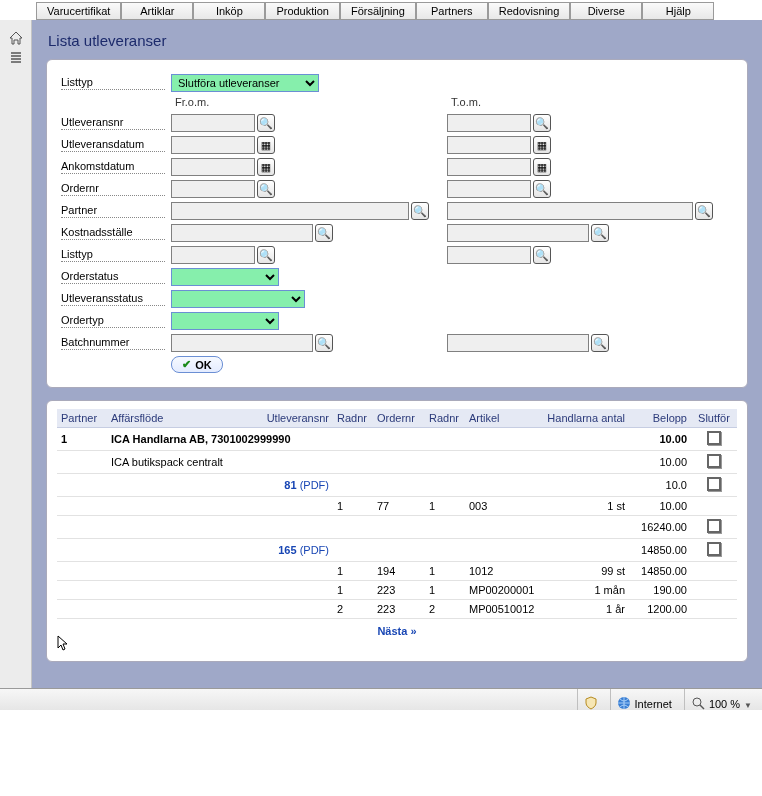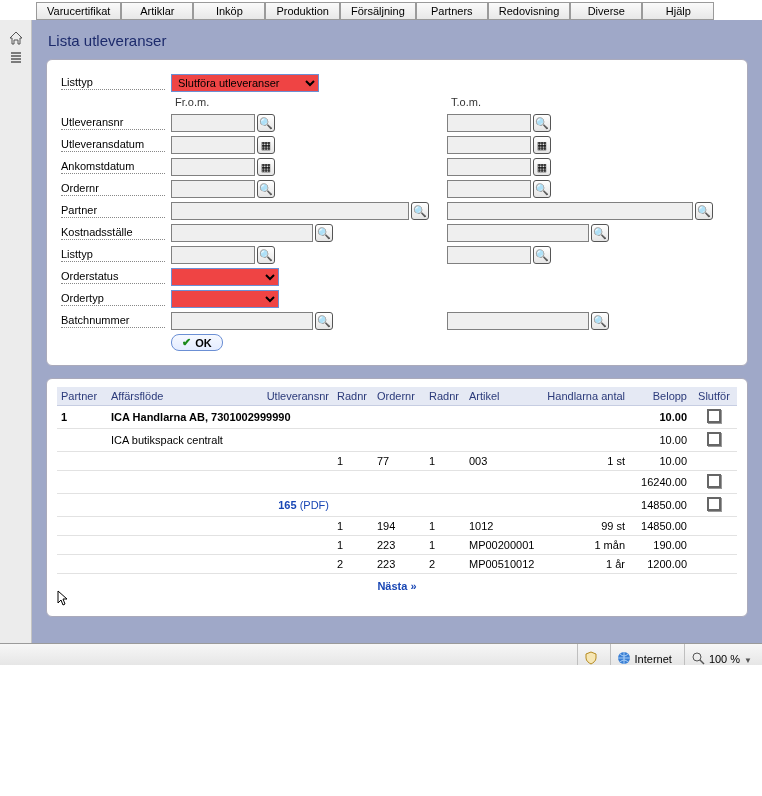--- a/index.html
+++ b/index.html
@@ -84,21 +84,21 @@
     margin-bottom: 2px;
   }
   input.txt, select.sel {
     font-size: 11px;
     border: 1px solid #808080;
     background: #efefef;
     padding: 1px 2px;
     height: 18px;
   }
   select.sel {
-    background: #ef4444;
+    background: #86efac;
     border: 1px solid #6b8fd4;
   }
   .icobtn {
     width: 18px;
     height: 18px;
     border: 1px solid #555;
     border-radius: 3px;
     background: linear-gradient(#fff,#e5e5e5);
     margin-left: 2px;
     display:inline-flex;
@@ -318,20 +318,26 @@
         </div>
       </div>
 
       <div class="form-row">
         <div class="form-label">Orderstatus</div>
         <div class="col col-from">
           <select class="sel" style="width:108px"><option></option></select>
         </div>
       </div>
 
+      <div class="form-row">
+        <div class="form-label">Utleveransstatus</div>
+        <div class="col col-from">
+          <select class="sel" style="width:134px"><option></option></select>
+        </div>
+      </div>
 
       <div class="form-row">
         <div class="form-label">Ordertyp</div>
         <div class="col col-from">
           <select class="sel" style="width:108px"><option></option></select>
         </div>
       </div>
 
       <div class="form-row">
         <div class="form-label">Batchnummer</div>
@@ -377,20 +383,28 @@
             <td class="bold" colspan="6">ICA Handlarna AB, 7301002999990</td>
             <td></td>
             <td class="num bold">10.00</td>
             <td class="ctr"><span class="chk"></span></td>
           </tr>
           <tr>
             <td></td>
             <td>ICA butikspack centralt</td>
             <td colspan="6"></td>
             <td class="num">10.00</td>
+            <td class="ctr"><span class="chk"></span></td>
+          </tr>
+          <tr>
+            <td></td>
+              <td></td>
+            <td class="num"><span class="linka"><span>81</span><span class="pdf"> (PDF)</span></span></td>
+            <td colspan="5"></td>
+            <td class="num">10.0</td>
             <td class="ctr"><span class="chk"></span></td>
           </tr>
           <tr>
             <td></td>
               <td></td>
               <td></td>
             <td>1</td>
             <td>77</td>
             <td>1</td>
             <td>003</td>

